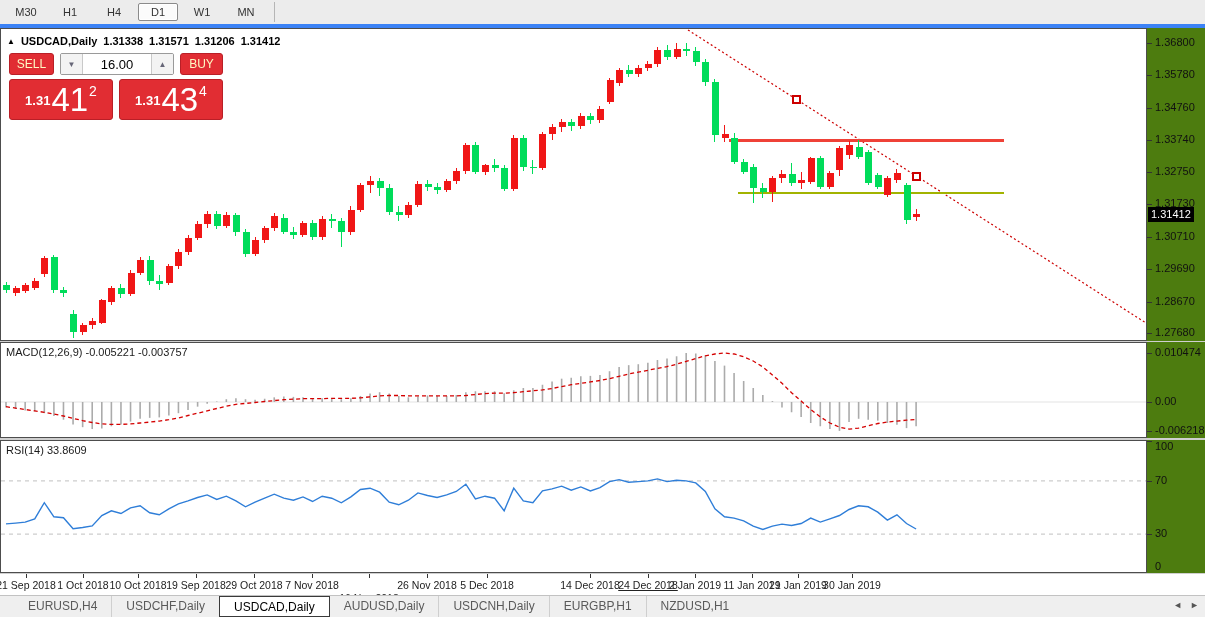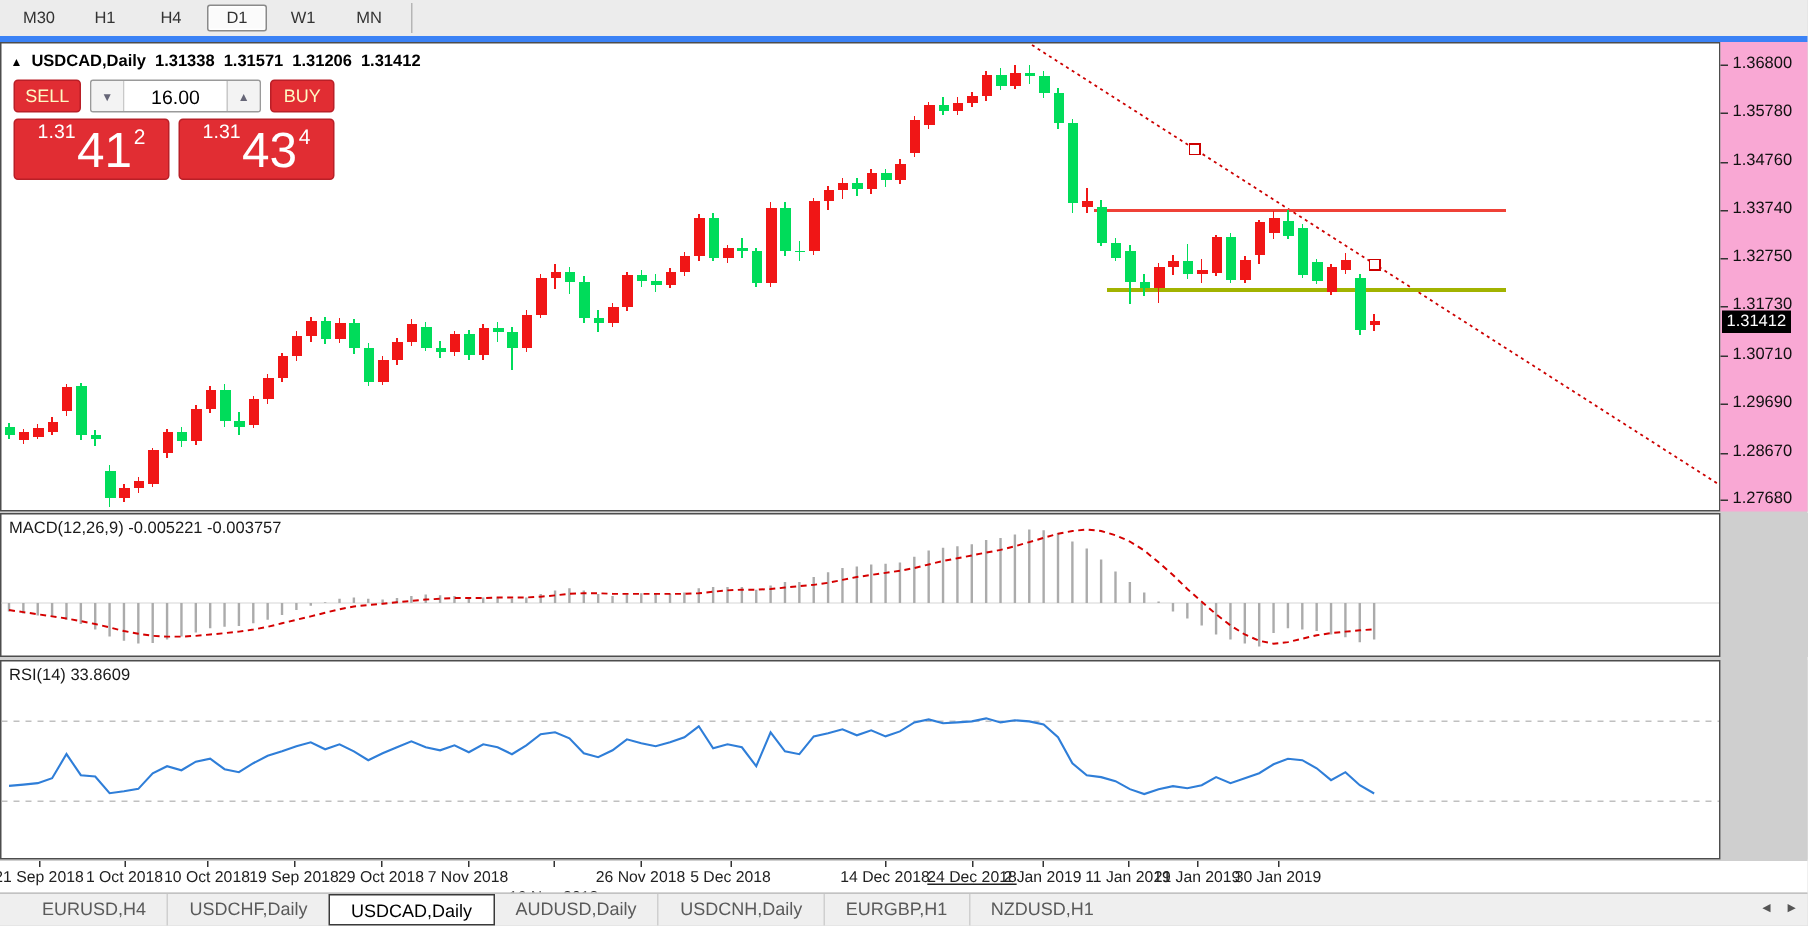--- a/index.html
+++ b/index.html
@@ -10,21 +10,21 @@
     border-bottom:4px solid #3b82f6;display:flex;align-items:center;padding-left:4px;box-sizing:border-box;}
   .tfbtn{min-width:26px;padding:2px 6px;margin:0 2px;font-size:11px;color:#333;text-align:center;
     border:1px solid transparent;border-radius:2px;cursor:default;}
   .tfbtn.active{background:#fbfbfb;border:1px solid #8a8a8a;box-shadow:inset 0 0 0 1px #fff;}
   .tsep{width:1px;height:20px;background:#b5b5b5;margin:0 6px;}
   
   .pane{position:absolute;left:0;width:1205px;background:#cfcfcf;}
   .plot{position:absolute;left:0;top:0;width:1147px;height:100%;background:#fff;
     border:1px solid #4d4d4d;box-sizing:border-box;}
   .plot svg{position:absolute;left:0;top:0;display:block;}
-  .axis{position:absolute;left:1147px;top:0;width:58px;height:100%;background:#f9a8d4;}
+  .axis{position:absolute;left:1147px;top:0;width:58px;height:100%;background:#4d7c0f;}
   .axis .albl{position:absolute;left:8px;font-size:11px;color:#111;white-space:nowrap;}
   .axis .tick{position:absolute;left:0;width:5px;height:1px;background:#333;}
   .axis .ptag{position:absolute;left:1px;background:#000;color:#fff;font-size:11px;
     padding:1px 3px 2px 3px;white-space:nowrap;}
   .ind-label{position:absolute;top:3px;left:5px;font-size:11px;color:#1a1a1a;white-space:nowrap;}
   
   .sym-header{position:absolute;top:6px;left:6px;font-size:11px;font-weight:700;color:#000;
     display:flex;gap:6px;align-items:center;white-space:nowrap;}
   .collapse-tri{font-size:8px;color:#000;cursor:default;}
   
@@ -36,21 +36,21 @@
   .spin{flex:1;display:flex;border:1px solid #9a9a9a;border-radius:2px;background:#fff;overflow:hidden;}
   .spin-btn{width:21px;background:#f3f3f3;display:flex;align-items:center;justify-content:center;
     font-size:8px;color:#667;cursor:default;}
   .spin-btn.l{border-right:1px solid #c9c9c9;}
   .spin-btn.r{border-left:1px solid #c9c9c9;}
   .vol{flex:1;border:0;outline:none;text-align:center;font-size:13px;color:#000;
     font-family:"Liberation Sans",sans-serif;min-width:10px;}
   .trow2{display:flex;gap:6px;margin-top:4px;height:41px;}
   .quote{flex:0 0 104px;background:#e12d33;border:1px solid #b91f27;border-radius:3px;color:#fff;
     display:flex;align-items:flex-end;justify-content:center;padding-bottom:4px;cursor:default;box-sizing:border-box;}
-  .q-small{font-size:13px;font-weight:400;margin:0 1px 20px 0;text-align:center;}
+  .q-small{font-size:13px;font-weight:700;margin:0 1px 7px 0;text-align:center;}
   .q-big{font-size:33px;font-weight:400;line-height:30px;}
   .q-sup{font-size:14px;margin:0 0 16px 1px;}
   
   .timeaxis{position:absolute;left:0;width:1205px;background:#fff;}
   .timeaxis .dlbl{position:absolute;top:5px;transform:translateX(-50%);font-size:10.5px;color:#222;white-space:nowrap;}
   .timeaxis .dtick{position:absolute;top:0;width:1px;height:4px;background:#333;}
   
   .tabbar{position:absolute;left:0;width:1205px;background:#efefef;border-top:1px solid #c2c2c2;
     display:flex;align-items:stretch;padding-left:14px;box-sizing:border-box;}
   .tab{padding:3px 14px 0 14px;font-size:12px;color:#5a5a5a;border-left:1px solid #cfcfcf;cursor:default;white-space:nowrap;}
@@ -434,31 +434,49 @@
           <line x1="867.2" y1="59" x2="867.2" y2="76.72319999999999" stroke="#ababab" stroke-width="1.6"></line>
           <line x1="876.78" y1="59" x2="876.78" y2="77.656" stroke="#ababab" stroke-width="1.6"></line>
           <line x1="886.36" y1="59" x2="886.36" y2="79.988" stroke="#ababab" stroke-width="1.6"></line>
           <line x1="895.94" y1="59" x2="895.94" y2="81.8536" stroke="#ababab" stroke-width="1.6"></line>
           <line x1="905.52" y1="59" x2="905.52" y2="85.11840000000001" stroke="#ababab" stroke-width="1.6"></line>
           <line x1="915.1" y1="59" x2="915.1" y2="83.34608" stroke="#ababab" stroke-width="1.6"></line>
           <polyline points="5,63.7 14.58,65.1 24.16,66.5 33.74,67.9 43.32,69.3 52.9,71.1 62.480000000000004,73.0 72.06,75.3 81.64,77.7 91.22,79.5 100.8,80.9 110.38,81.4 119.96000000000001,81.4 129.54000000000002,80.9 139.12,80.0 148.7,79.1 158.28,78.1 167.86,76.7 177.44,74.9 187.02,72.5 196.6,70.2 206.18,67.9 215.76,65.5 225.34,63.2 234.92000000000002,61.3 244.5,60.4 254.08,59.5 263.66,58.5 273.24,57.6 282.82,56.7 292.4,56.2 301.98,55.7 311.56,55.7 321.14,55.7 330.72,55.3 340.3,55.3 349.88,55.3 359.46,54.8 369.04,53.9 378.62,52.9 388.2,52.5 397.78000000000003,52.5 407.36,52.9 416.94,52.9 426.52,52.9 436.1,52.9 445.68,52.9 455.26,52.9 464.84000000000003,52.5 474.42,51.5 484,50.6 493.58,50.1 503.16,50.1 512.74,49.7 522.32,48.7 531.9,47.8 541.48,46.9 551.0600000000001,45.5 560.64,43.6 570.22,41.7 579.8,40.3 589.38,38.9 598.96,37.5 608.54,35.7 618.12,33.3 627.7,31.0 637.28,29.2 646.86,27.3 656.44,25.4 666.02,23.6 675.6,21.2 685.18,18.4 694.76,15.6 704.34,12.8 713.92,11.0 723.5,10.0 733.08,11.0 742.66,13.8 752.24,18.0 761.82,24.0 771.4,31.9 780.98,40.3 790.5600000000001,49.7 800.14,58.1 809.72,66.5 819.3,73.9 828.88,80.0 838.46,84.2 848.04,86.1 857.62,85.1 867.2,82.8 876.78,80.5 886.36,79.1 895.94,78.1 905.52,77.2 915.1,76.5" fill="none" stroke="#d40000" stroke-width="1.3" stroke-dasharray="4 3"></polyline>
         </svg>
       <div class="ind-label">MACD(12,26,9) -0.005221 -0.003757</div>
     </div>
+    <div class="axis" id="axis-macd">
+        <div class="tick" style="top: 11px;"></div>
+        <div class="albl" style="top: 4px;">0.010474</div>
+        <div class="tick" style="top: 60px;"></div>
+        <div class="albl" style="top: 53px;">0.00</div>
+        <div class="tick" style="top: 89px;"></div>
+        <div class="albl" style="top: 82px;">-0.006218</div>
+      </div>
   </div>
 
   <div class="pane" style="top:440px;height:133px;">
     <div class="plot">
       <svg id="svg-rsi" width="1145" height="131">
           <line x1="0" y1="39.900000000000006" x2="1145" y2="39.900000000000006" stroke="#c0c0c0" stroke-width="1" stroke-dasharray="4 4"></line>
           <line x1="0" y1="93.10000000000001" x2="1145" y2="93.10000000000001" stroke="#c0c0c0" stroke-width="1" stroke-dasharray="4 4"></line>
           <polyline points="5,82.9 14.58,82.1 24.16,81.1 33.74,77.8 43.32,61.7 52.9,75.8 62.480000000000004,76.7 72.06,87.8 81.64,86.5 91.22,84.9 100.8,74.5 110.38,69.8 119.96000000000001,72.5 129.54000000000002,66.8 139.12,64.8 148.7,71.8 158.28,73.8 167.86,67.8 177.44,62.8 187.02,59.9 196.6,56.5 206.18,53.9 215.76,58.5 225.34,55.2 234.92000000000002,59.9 244.5,65.8 254.08,61.2 263.66,57.2 273.24,53.2 282.82,57.2 292.4,59.2 301.98,55.9 311.56,60.5 321.14,55.2 330.72,57.2 340.3,61.8 349.88,55.9 359.46,48.5 369.04,47.2 378.62,51.2 388.2,61.2 397.78000000000003,63.8 407.36,59.2 416.94,51.9 426.52,54.5 436.1,56.5 445.68,53.9 455.26,50.5 464.84000000000003,43.2 474.42,57.9 484,55.2 493.58,57.2 503.16,69.8 512.74,47.2 522.32,59.9 531.9,61.8 541.48,49.9 551.0600000000001,47.9 560.64,45.2 570.22,49.2 579.8,45.9 589.38,49.9 598.96,46.6 608.54,40.6 618.12,38.6 627.7,41.2 637.28,40.6 646.86,39.9 656.44,37.9 666.02,40.6 675.6,39.2 685.18,39.9 694.76,41.9 704.34,50.5 713.92,67.8 723.5,75.8 733.08,77.1 742.66,79.8 752.24,85.1 761.82,88.4 771.4,85.1 780.98,83.1 790.5600000000001,84.5 800.14,82.5 809.72,77.1 819.3,81.1 828.88,77.8 838.46,74.5 848.04,68.5 857.62,64.8 867.2,65.8 876.78,71.2 886.36,79.1 895.94,73.8 905.52,82.5 915.1,88.0" fill="none" stroke="#2f7ed8" stroke-width="1.4" shape-rendering="auto"></polyline>
         </svg>
       <div class="ind-label">RSI(14) 33.8609</div>
     </div>
+    <div class="axis" id="axis-rsi">
+        <div class="tick" style="top: 1px;"></div>
+        <div class="albl" style="top: 0px;">100</div>
+        <div class="tick" style="top: 41px;"></div>
+        <div class="albl" style="top: 34px;">70</div>
+        <div class="tick" style="top: 94px;"></div>
+        <div class="albl" style="top: 87px;">30</div>
+        <div class="tick" style="top: 134px;"></div>
+        <div class="albl" style="top: 120px;">0</div>
+      </div>
   </div>
 
   <div class="timeaxis" id="time-axis" style="top:574px;height:21px;">
       <div class="dtick" style="left: 26px;"></div>
       <div class="dlbl" style="left: 26px;">21 Sep 2018</div>
       <div class="dtick" style="left: 83px;"></div>
       <div class="dlbl" style="left: 83px;">1 Oct 2018</div>
       <div class="dtick" style="left: 138px;"></div>
       <div class="dlbl" style="left: 138px;">10 Oct 2018</div>
       <div class="dtick" style="left: 196px;"></div>

